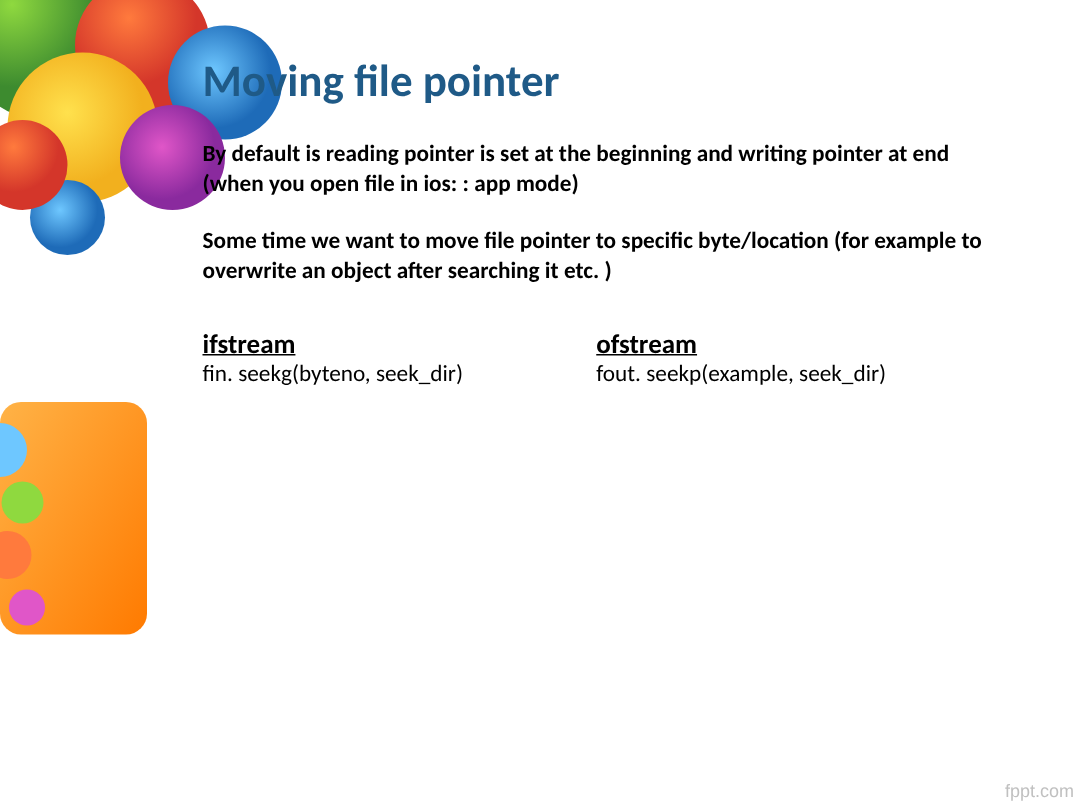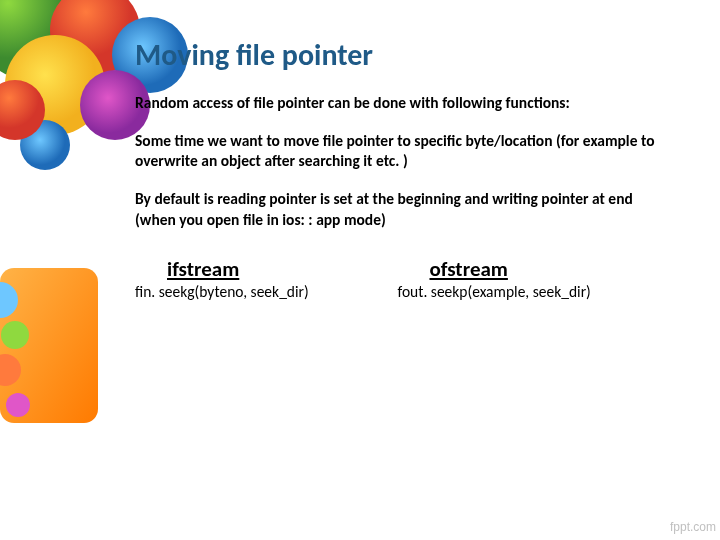--- a/index.html
+++ b/index.html
@@ -41,23 +41,22 @@
 .cols {
   display: flex;
   margin-top: 26px;
 }
 .col {
   flex: 1;
 }
 .col .u {
   text-decoration: underline;
   font-weight: bold;
-  font-size: 21px;
+  font-size: 18px;
   color: #000;
-  margin-left: 32px;
 }
 .col .line {
   font-weight: normal;
   font-size: 15.5px;
   color: #000;
   line-height: 1.35;
 }
 .footer {
   position: absolute;
   bottom: 6px;
@@ -113,23 +112,22 @@
     <circle cx="0" cy="300" r="18" fill="#6ec7ff"></circle>
     <circle cx="15" cy="335" r="14" fill="#8fd93f"></circle>
     <circle cx="5" cy="370" r="16" fill="#ff7a3d"></circle>
     <circle cx="18" cy="405" r="12" fill="#e056c8"></circle>
   </svg>
 </div>
 
 <div class="content">
   <h1 class="title">Moving file pointer</h1>
 
-  <p class="para">Random access of file pointer can be done with following functions:</p>
+  <p class="para">By default is reading pointer is set at the beginning and writing pointer at end (when you open file in ios: : app mode)</p>
   <p class="para">Some time we want to move file pointer to specific byte/location (for example to overwrite an object after searching it etc. )</p>
-  <p class="para">By default is reading pointer is set at the beginning and writing pointer at end (when you open file in ios: : app mode)</p>
 
   <div class="cols">
     <div class="col">
       <div class="u">ifstream</div>
       <div class="line">fin. seekg(byteno, seek_dir)</div>
     </div>
     <div class="col">
       <div class="u">ofstream</div>
       <div class="line">fout. seekp(example, seek_dir)</div>
     </div>

